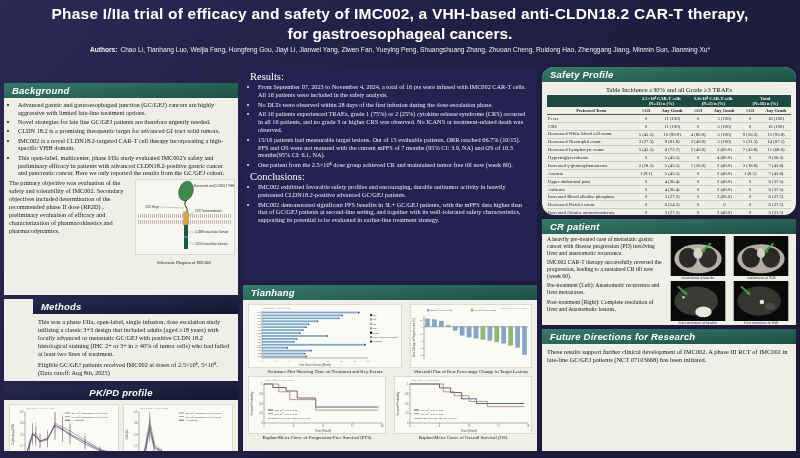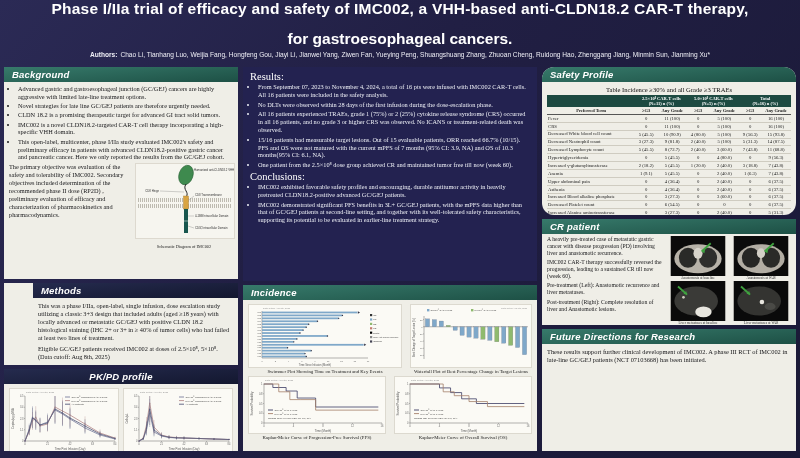--- a/index.html
+++ b/index.html
@@ -1,28 +1,28 @@
 <!DOCTYPE html>
 <html><head>
 <meta charset="utf-8">
 <style>
   html,body{margin:0;padding:0;background:#12112a;width:800px;height:458px;overflow:hidden;
     font-family:"Liberation Serif",serif;}
   .poster{position:absolute;inset:0;background:linear-gradient(130deg,#2b2a55 0%,#211f44 40%,#1a1936 100%);}
   
   .titlebar{position:absolute;top:0;left:0;right:0;height:66px;text-align:center;color:#fff;
     font-family:"Liberation Sans",sans-serif;}
-  .t1{font-size:15.5px;font-weight:bold;letter-spacing:.2px;}
-  .t2{font-size:15.5px;font-weight:bold;margin-top:12px;}
+  .t1{font-size:15.5px;font-weight:bold;padding-top:5px;letter-spacing:.2px;}
+  .t2{font-size:15.5px;font-weight:bold;margin-top:2px;}
   .authors{margin-top:3px;font-size:6.6px;color:#efeff6;}
   .authors b{font-weight:bold;margin-right:3px;}
   
   .cols{position:absolute;top:67px;left:4px;right:4px;bottom:7px;display:flex;gap:5px;}
   .col{display:flex;flex-direction:column;gap:4px;min-width:0;}
-  .colL{width:234px;} .colM{flex:1;} .colR{width:254px;}
+  .colL{width:234px;margin-top:16px;} .colM{flex:1;} .colR{width:254px;}
   .card{background:#efeee7;overflow:hidden;display:flex;flex-direction:column;}
   .card .content{padding:2px 5px;flex:1;overflow:hidden;}
   .secbar{flex:none;font-family:"Liberation Sans",sans-serif;font-style:italic;font-weight:bold;
     color:#fff;font-size:9.5px;padding:2px 8px;letter-spacing:.2px;}
   .secbar.teal{background:linear-gradient(175deg,#377a6b 0%,#1d5045 100%);}
   .secbar.dark{background:linear-gradient(175deg,#252b4e 0%,#13172f 100%);}
   .h-bg{height:212px;} .h-me{height:82px;padding-left:29px;} .h-pk{flex:1;text-align:center;}
   .h-res{height:214px;background:#232250;} .h-eff{flex:1;}
   .h-saf{height:148px;border-radius:12px;} .h-cr{height:106px;} .h-fut{flex:1;}
   
@@ -365,21 +365,21 @@
             </ul>
           <div class="res-h">Conclusions:</div>
           <ul class="bullets">
               <li>IMC002 exhibited favorable safety profiles and encouraging, durable antitumor activity in heavily pretreated CLDN18.2-positive advanced GC/GEJ patients.</li>
               <li>IMC002 demonstrated significant PFS benefits in 3L+ GC/GEJ patients, with the mPFS data higher than that of GC/GEJ patients at second-line setting, and together with its well-tolerated safety characteristics, supporting its potential to be evaluated in earlier-line treatment strategy.</li>
             </ul>
         </div>
       </div>
 
       <div class="card h-eff">
-        <div class="secbar teal"><span>Incidence</span></div>
+        <div class="secbar teal"><span>Tianhang</span></div>
         <div class="content">
           <div class="effrow">
             <div class="effblock">
               <div class="chart pk-swim"><svg width="152" height="62" viewBox="0 0 152 62">
                     <line x1="13" y1="6" x2="13" y2="53" stroke="#666" stroke-width="0.5"></line>
                     <line x1="13" y1="53" x2="119" y2="53" stroke="#666" stroke-width="0.5"></line>
                     <rect x="13" y="6.5875" width="95.4" height="1.7625" fill="#7fa8c9"></rect>
                     <text x="12" y="8.203125" font-size="2" text-anchor="end" fill="#555">P01</text>
                     <polygon points="108.9,6.2875000000000005 111,7.46875 108.9,8.65" fill="#334"></polygon>
                     <rect x="13" y="9.525" width="80.43529411764706" height="1.7625" fill="#7fa8c9"></rect>

